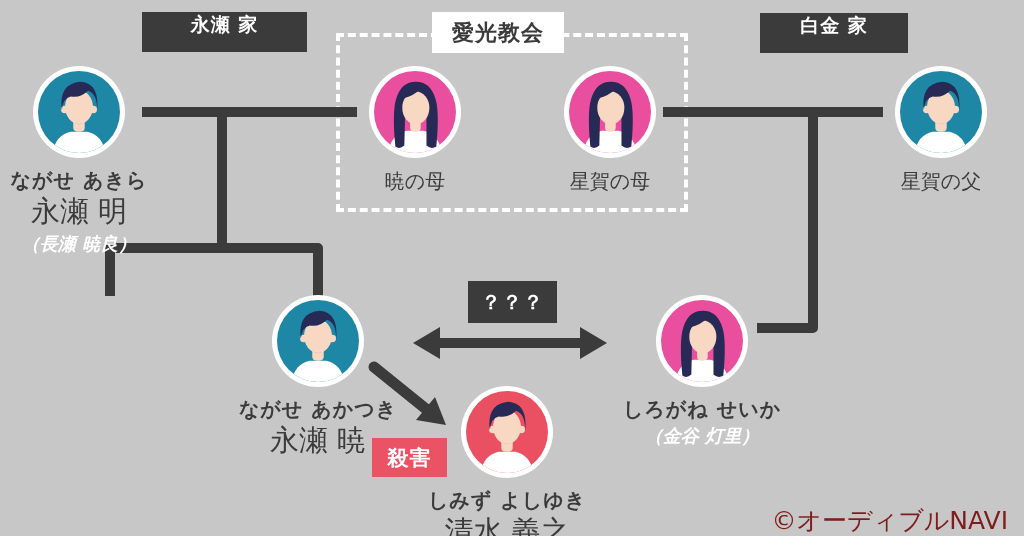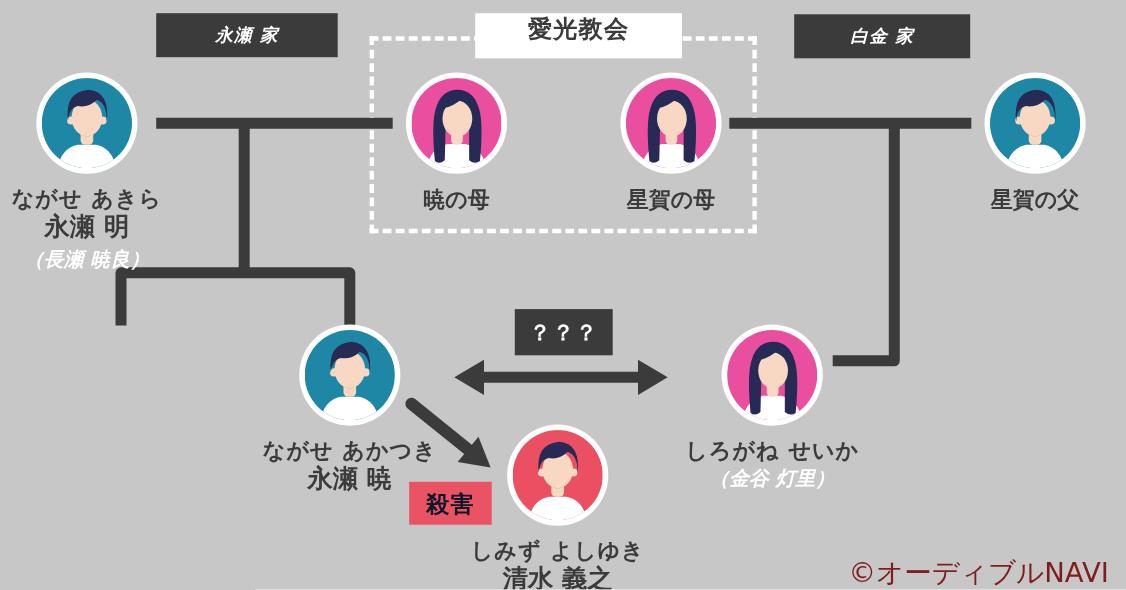--- a/index.html
+++ b/index.html
@@ -3,30 +3,29 @@
 <meta charset="utf-8">
 <style>
   html,body{margin:0;padding:0;}
   .canvas{
     position:relative;width:1024px;height:536px;overflow:hidden;
     background:#c7c7c7;
     font-family:"DejaVu Sans","Liberation Sans",sans-serif;
   }
   
   .family-box{
-    position:absolute;display:flex;align-items:center;justify-content:center;
-    background:#3b3b3b;color:#ffffff;font-weight:bold;font-size:16px;letter-spacing:1px;
+    position:absolute;display:flex;align-items:flex-start;justify-content:center;
+    background:#3b3b3b;color:#ffffff;font-weight:bold;font-size:19px;letter-spacing:1px;
     z-index:3;
-    font-style:italic;
   }
   #hdr-nagase{left:142px;top:12px;width:165px;height:40px;}
-  #hdr-shirogane{left:722px;top:13px;width:160px;height:40px;}
+  #hdr-shirogane{left:760px;top:13px;width:148px;height:40px;}
   #hdr-church{
-    position:absolute;left:432px;top:12px;width:188px;height:41px;
-    display:flex;align-items:flex-start;justify-content:center;
+    position:absolute;left:432px;top:12px;width:132px;height:41px;
+    display:flex;align-items:center;justify-content:center;
     background:#ffffff;color:#3b3b3b;font-weight:bold;font-size:22px;letter-spacing:1px;
     z-index:3;
   }
   
   .church-outline{
     position:absolute;left:336px;top:33px;width:352px;height:179px;
     border:4px dashed #ffffff;box-sizing:border-box;z-index:1;
   }
   
   .connectors{position:absolute;left:0;top:0;z-index:2;}
@@ -35,43 +34,43 @@
     position:absolute;width:220px;display:flex;flex-direction:column;align-items:center;
     z-index:3;text-align:center;
   }
   .avatar{
     width:92px;height:92px;background:#ffffff;border-radius:50%;
     padding:5px;box-sizing:border-box;
   }
   .avatar-clip{width:82px;height:82px;border-radius:50%;overflow:hidden;}
   .avatar-clip svg{display:block;width:100%;height:100%;}
   .furigana{margin-top:10px;font-size:20px;font-weight:bold;color:#3b3b3b;letter-spacing:1px;line-height:1.2;}
-  .p-name{font-size:23px;font-weight:bold;color:#3b3b3b;margin-top:2px;line-height:1.2;}
+  .p-name{font-size:29px;font-weight:normal;color:#3b3b3b;margin-top:2px;line-height:1.2;}
   .p-alias{font-size:18px;font-weight:bold;color:#ffffff;margin-top:3px;line-height:1.3;font-style:italic;}
-  .role-label{margin-top:11px;font-size:20px;font-weight:bold;color:#3b3b3b;line-height:1.2;}
+  .role-label{margin-top:11px;font-size:20px;font-weight:normal;color:#3b3b3b;line-height:1.2;}
   
   #p-akira{left:-31px;top:66px;}
   #p-akatsuki-mother{left:305px;top:66px;}
   #p-seika-mother{left:500px;top:66px;}
   #p-seika-father{left:831px;top:66px;}
   #p-hikaru{left:0px;top:295px;}
   #p-akatsuki{left:208px;top:295px;}
   #p-seika{left:592px;top:295px;}
   #p-shimizu{left:397px;top:386px;text-align:right;}
   
   .unknown-box{
     position:absolute;left:468px;top:281px;width:89px;height:42px;
     display:flex;align-items:center;justify-content:center;
     background:#3b3b3b;color:#ffffff;font-weight:bold;font-size:20px;letter-spacing:1px;
     z-index:4;
   }
   .murder-box{
     position:absolute;left:372px;top:438px;width:75px;height:39px;
     display:flex;align-items:center;justify-content:center;
-    background:#e95364;color:#0f172a;font-weight:bold;font-size:21px;letter-spacing:1px;
+    background:#e95364;color:#ffffff;font-weight:bold;font-size:21px;letter-spacing:1px;
     z-index:4;
     text-align:center;
   }
   .watermark{
     position:absolute;right:16px;top:504px;font-size:25px;color:#7f1d1d;z-index:4;
   }
 </style>
 </head>
 <body>
 

